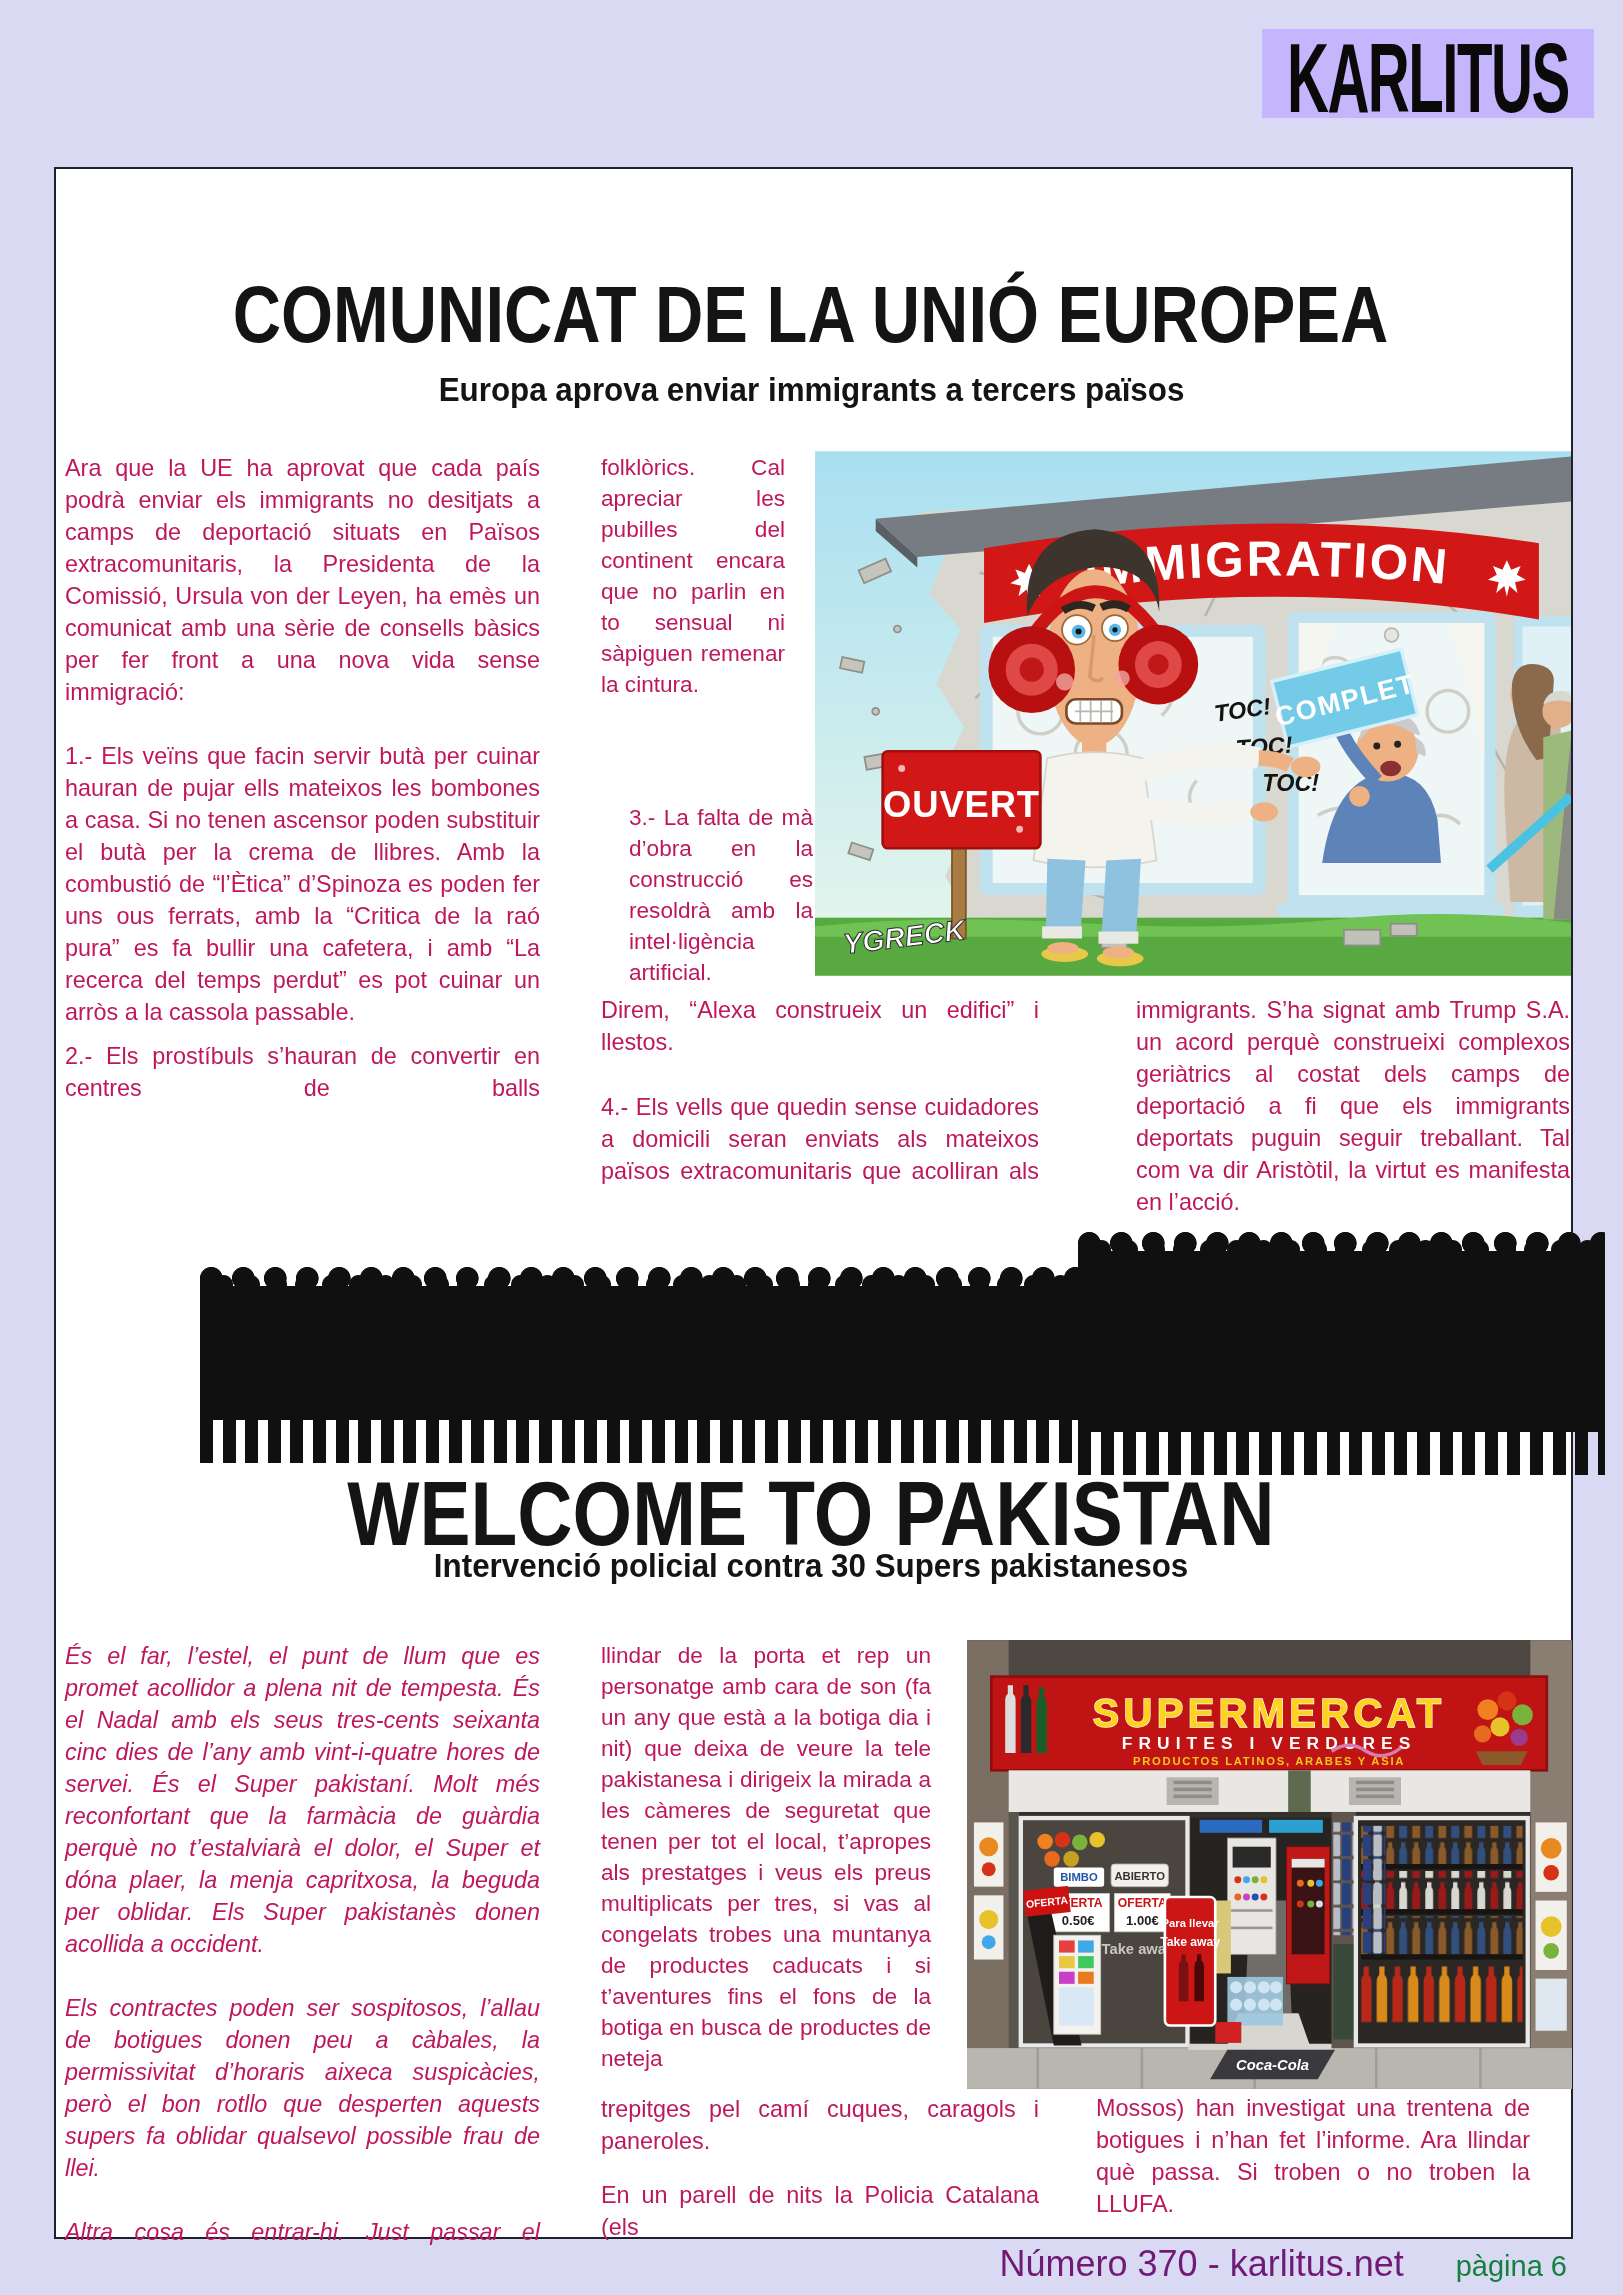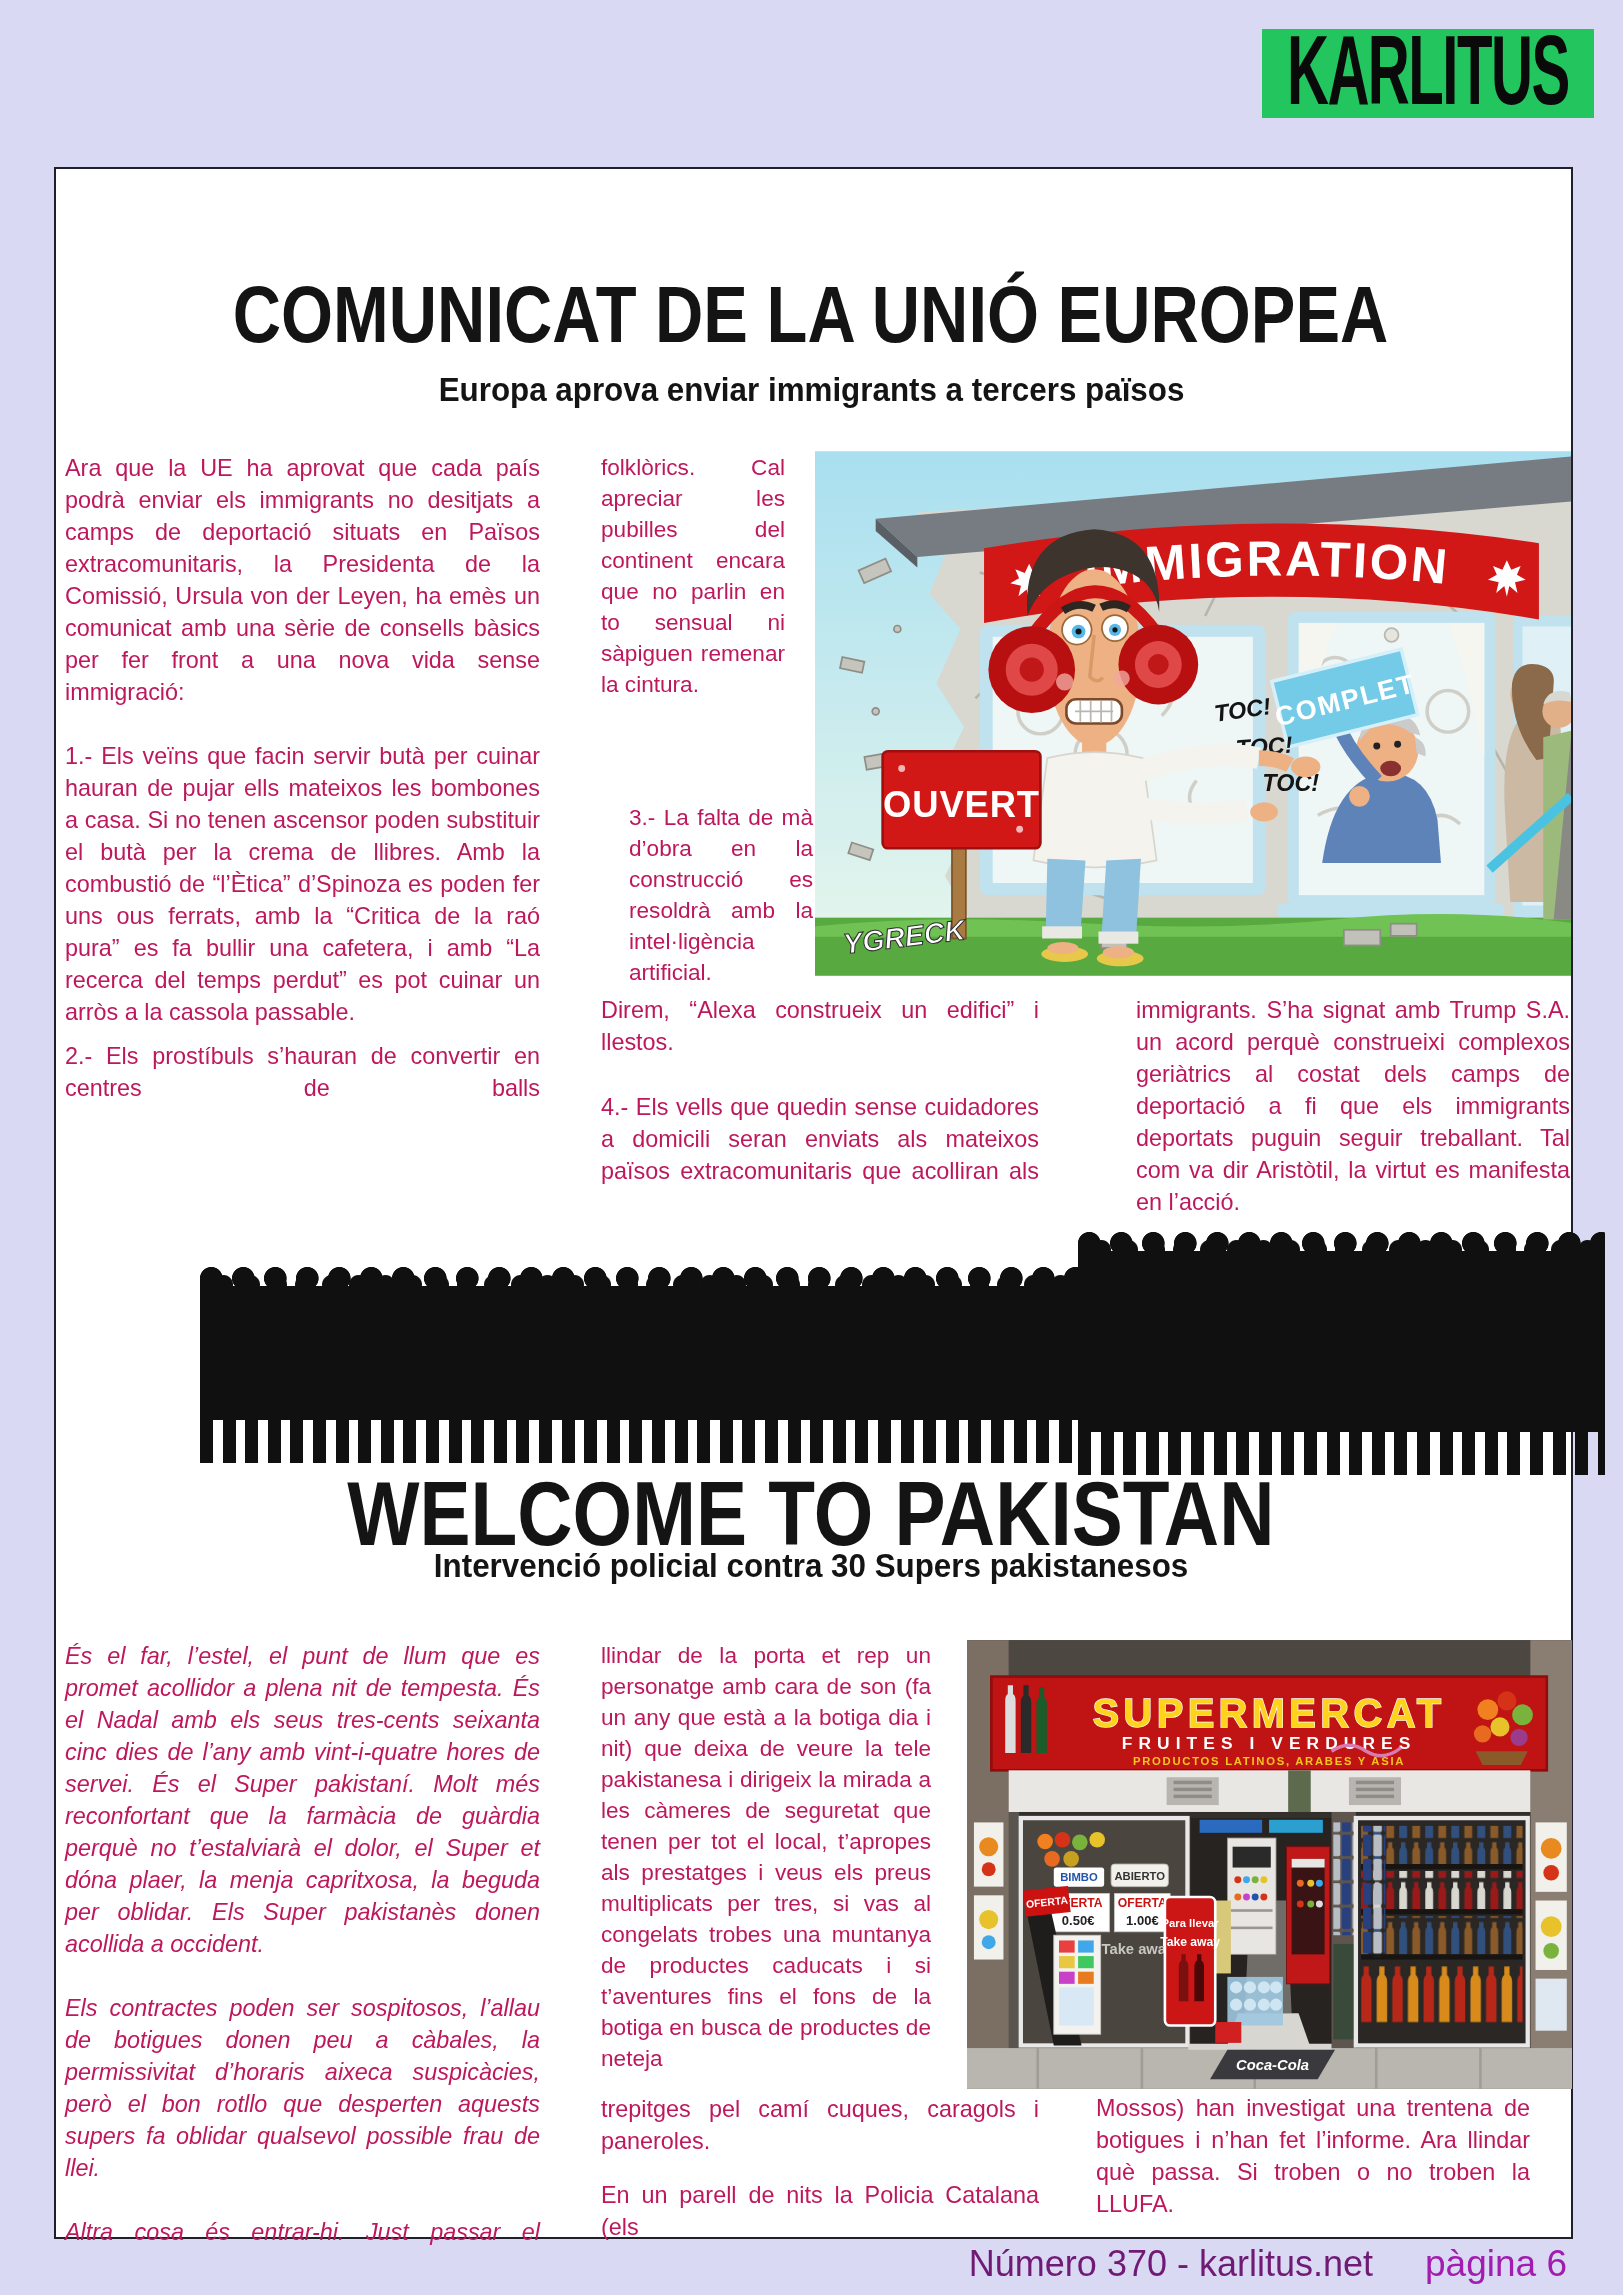--- a/index.html
+++ b/index.html
@@ -1,21 +1,21 @@
 <!DOCTYPE html>
 <html style="font-size:14px"><head>
 <meta charset="utf-8">
 <style>
   html,body{margin:0;padding:0;background:#c9c9e6;}
   .page{position:relative;width:1623px;height:2295px;background:#d9d9f3;overflow:hidden;
         font-family:"Liberation Sans",sans-serif;color:#1c1c1c;}
   .abs{position:absolute;}
   
-  .logo-box{left:1262px;top:29px;width:332px;height:89px;background:#22c55e;
-            display:flex;align-items:flex-end;justify-content:center;overflow:hidden;}
+  .logo-box{left:1262px;top:29px;width:332px;height:89px;background:#c4b5fd;
+            display:flex;align-items:flex-start;justify-content:center;overflow:hidden;}
   .logo-text{display:inline-block;font-weight:900;font-size:97px;letter-spacing:-2.6px;color:#0a0a0a;
              transform:scale(0.60,1.02);transform-origin:center;white-space:nowrap;line-height:1;}
   
   .content-box{left:54px;top:167px;width:1515px;height:2068px;background:#ffffff;
                border:2.6px solid #20202c;}
   
   .h-wrap{left:56px;width:1510px;text-align:center;}
   .big-title{display:inline-block;font-weight:800;white-space:nowrap;color:#141414;
              transform-origin:center;line-height:1;}
   .t1{font-size:76px;transform:scale(0.88,1.06);}
@@ -33,21 +33,21 @@
       radial-gradient(circle 9.5px at 9.5px 9.5px,#101010 9px,rgba(0,0,0,0) 10px),
       linear-gradient(#101010,#101010),
       repeating-linear-gradient(90deg,#101010 0 13px,rgba(0,0,0,0) 13px 22.6px);
     background-size:32px 26px,27px 22.6px,100% calc(100% - 64px),100% 45px;
     background-position:0 1.7px,14px 10.4px,0 21px,0 100%;
     background-repeat:repeat-x,repeat-x,no-repeat,no-repeat;}
   
   .footer-row{left:0;top:2243px;width:1567px;display:flex;justify-content:flex-end;
               align-items:baseline;gap:52px;}
   .footer-issue{font-size:36px;color:#701a75;}
-  .footer-page{font-size:37px;color:#a21caf;}
+  .footer-page{font-size:29px;color:#15803d;}
   svg text{font-family:"Liberation Sans",sans-serif;}
 </style>
 </head>
 <body>
 
 <div class="page">
 
   <div class="abs logo-box">
     <span class="logo-text">KARLITUS</span>
   </div>

